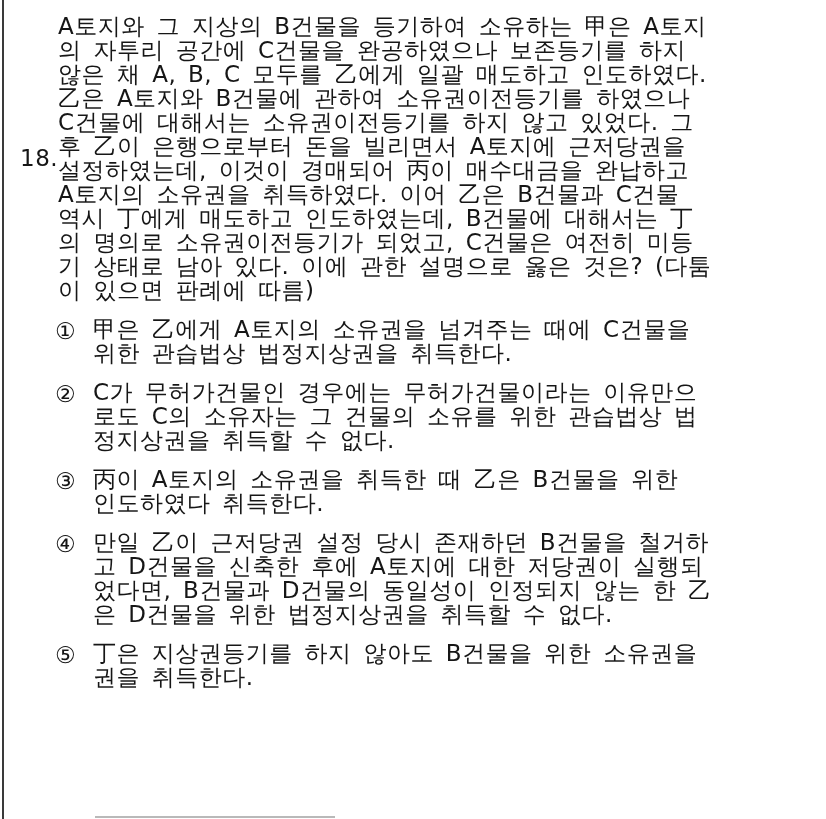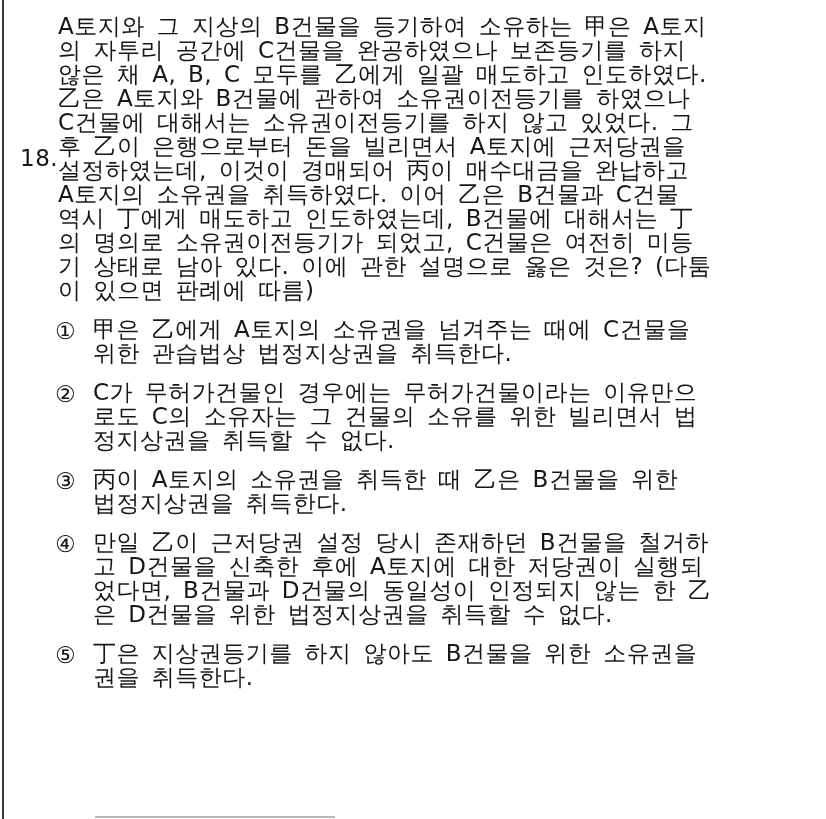--- a/index.html
+++ b/index.html
@@ -107,27 +107,27 @@
 
   <ol class="choices">
     <li class="choice">
       <span class="marker">①</span>
       <span class="ctext">甲은 乙에게 A토지의 소유권을 넘겨주는 때에 C건물을
 위한 관습법상 법정지상권을 취득한다.</span>
     </li>
     <li class="choice">
       <span class="marker">②</span>
       <span class="ctext">C가 무허가건물인 경우에는 무허가건물이라는 이유만으
-로도 C의 소유자는 그 건물의 소유를 위한 빌리면서 법
+로도 C의 소유자는 그 건물의 소유를 위한 관습법상 법
 정지상권을 취득할 수 없다.</span>
     </li>
     <li class="choice">
       <span class="marker">③</span>
       <span class="ctext">丙이 A토지의 소유권을 취득한 때 乙은 B건물을 위한
-법정지상권을 취득한다.</span>
+인도하였다 취득한다.</span>
     </li>
     <li class="choice">
       <span class="marker">④</span>
       <span class="ctext">만일 乙이 근저당권 설정 당시 존재하던 B건물을 철거하
 고 D건물을 신축한 후에 A토지에 대한 저당권이 실행되
 었다면, B건물과 D건물의 동일성이 인정되지 않는 한 乙
 은 D건물을 위한 법정지상권을 취득할 수 없다.</span>
     </li>
     <li class="choice">
       <span class="marker">⑤</span>

